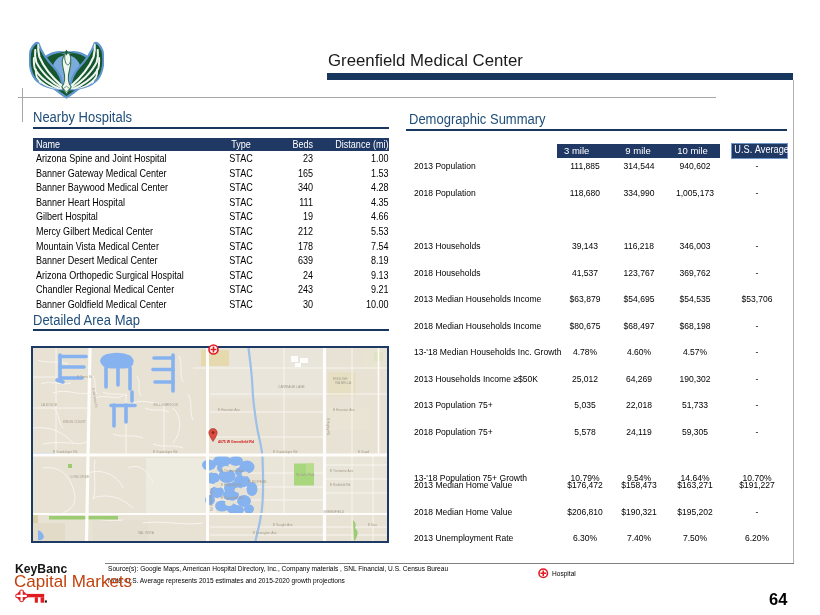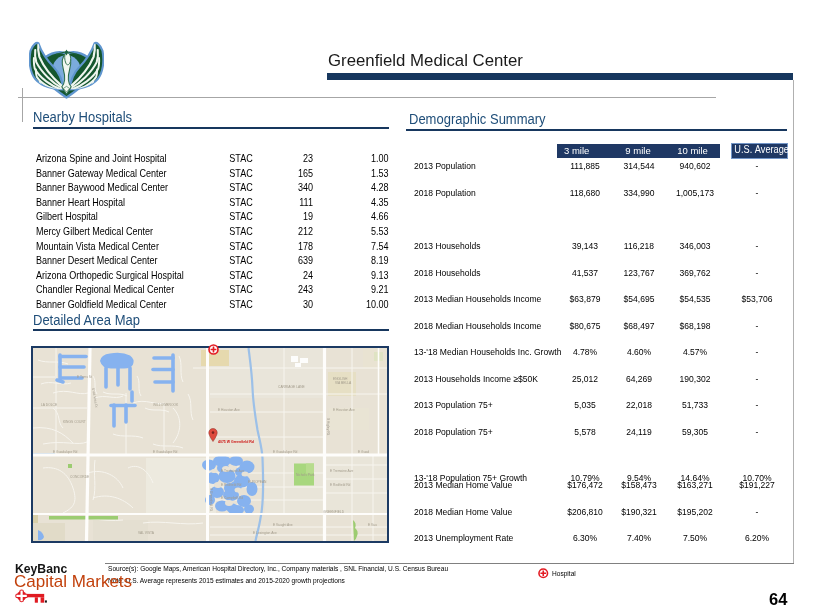--- a/index.html
+++ b/index.html
@@ -72,20 +72,26 @@
 <path d="M35.5,12.5 C31.5,16 31.2,22 33,28 C35,35 34.5,41 31.5,44.5 L36,51.5 L40.5,44.5 C37.5,41 37,35 39,28 C40.8,22 40.5,16 36.5,12.5 Z" fill="#f2f7f1" stroke="#2d6e4c" stroke-width="1"></path>
 <path d="M35.8,11.8 C39.4,12.4 40.8,16.5 39.7,20.6 C38.8,23.8 36.5,24.5 35.5,22.2 C34.1,19.1 33.5,13.7 35.8,11.8 Z" fill="#f2f7f1" stroke="#2d6e4c" stroke-width="0.9"></path>
 <path d="M36,9 L37.6,11.8 L36,14.6 L34.4,11.8 Z" fill="#1d6240"></path>
 <path d="M26,13.5 L36,11 L46,13.5" stroke="#1d6240" stroke-width="1.1" fill="none"></path>
 <path d="M33,46 L36,49.5 L39,46 L36,44 Z" fill="#f2f7f1" stroke="#2d6e4c" stroke-width="0.6"></path>
 </svg>
 </div>
 
 <div class="sechead" style="left:33px;top:108.5px;">Nearby Hospitals</div>
 <div class="abs" style="left:33px;top:127px;width:356px;height:2px;background:#17375E"></div>
+<div class="abs lhead" style="left:33px;top:138px;width:356px;height:13.2px;background:#1F3864;color:#fff;font-size:11.3px;line-height:13.2px;">
+  <span class="lc1">Name</span>
+  <span class="lc2">Type</span>
+  <span class="lc3">Beds</span>
+  <span class="lc4">Distance (mi)</span>
+</div>
 <div class="lrow" style="top:151.20px">
       <span class="lc1">Arizona Spine and Joint Hospital</span>
       <span class="lc2">STAC</span>
       <span class="lc3">23</span>
       <span class="lc4">1.00</span>
     </div>
 <div class="lrow" style="top:165.75px">
       <span class="lc1">Banner Gateway Medical Center</span>
       <span class="lc2">STAC</span>
       <span class="lc3">165</span>

